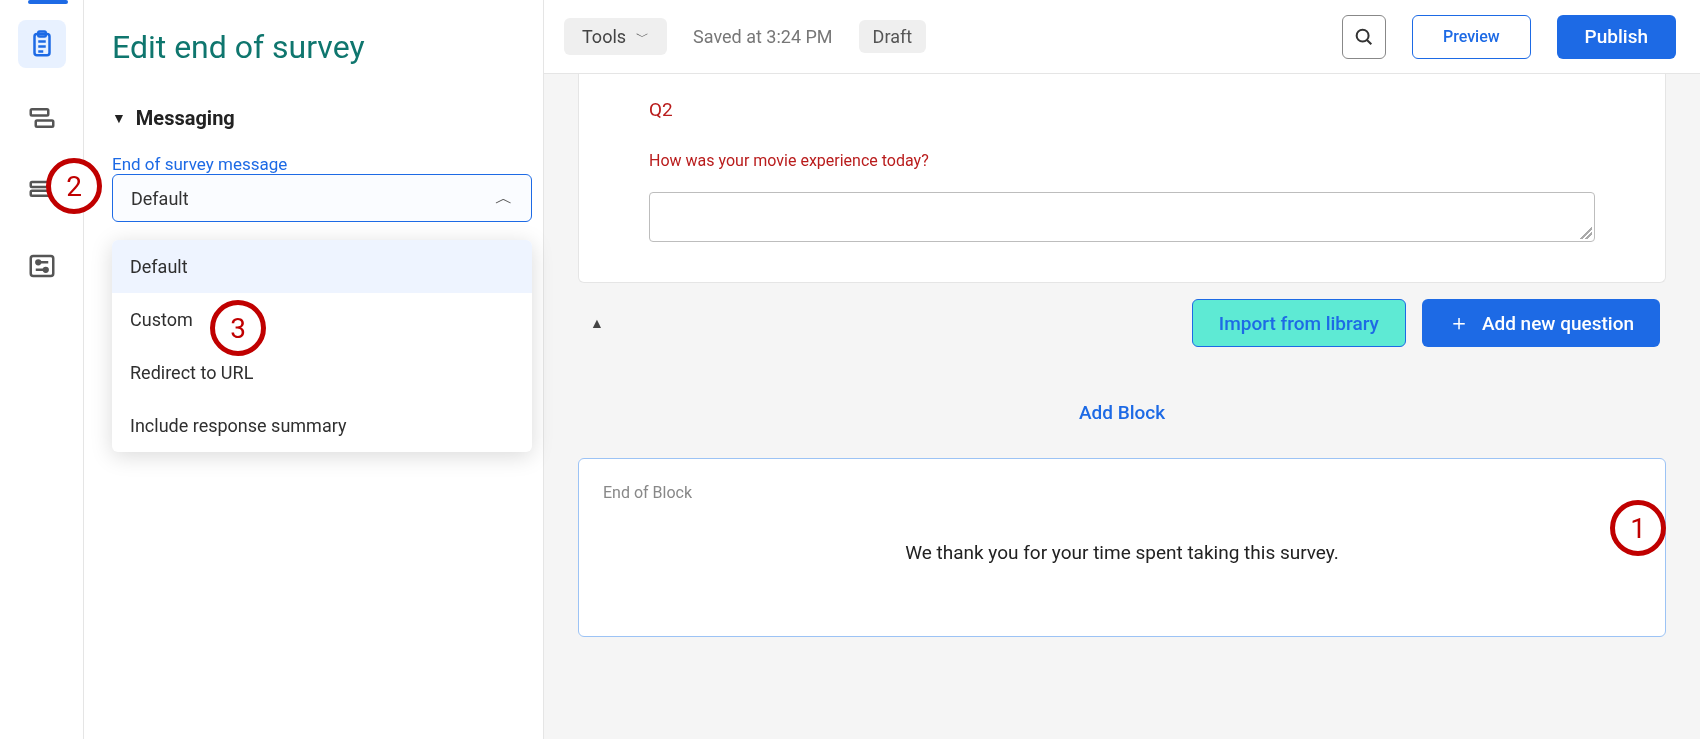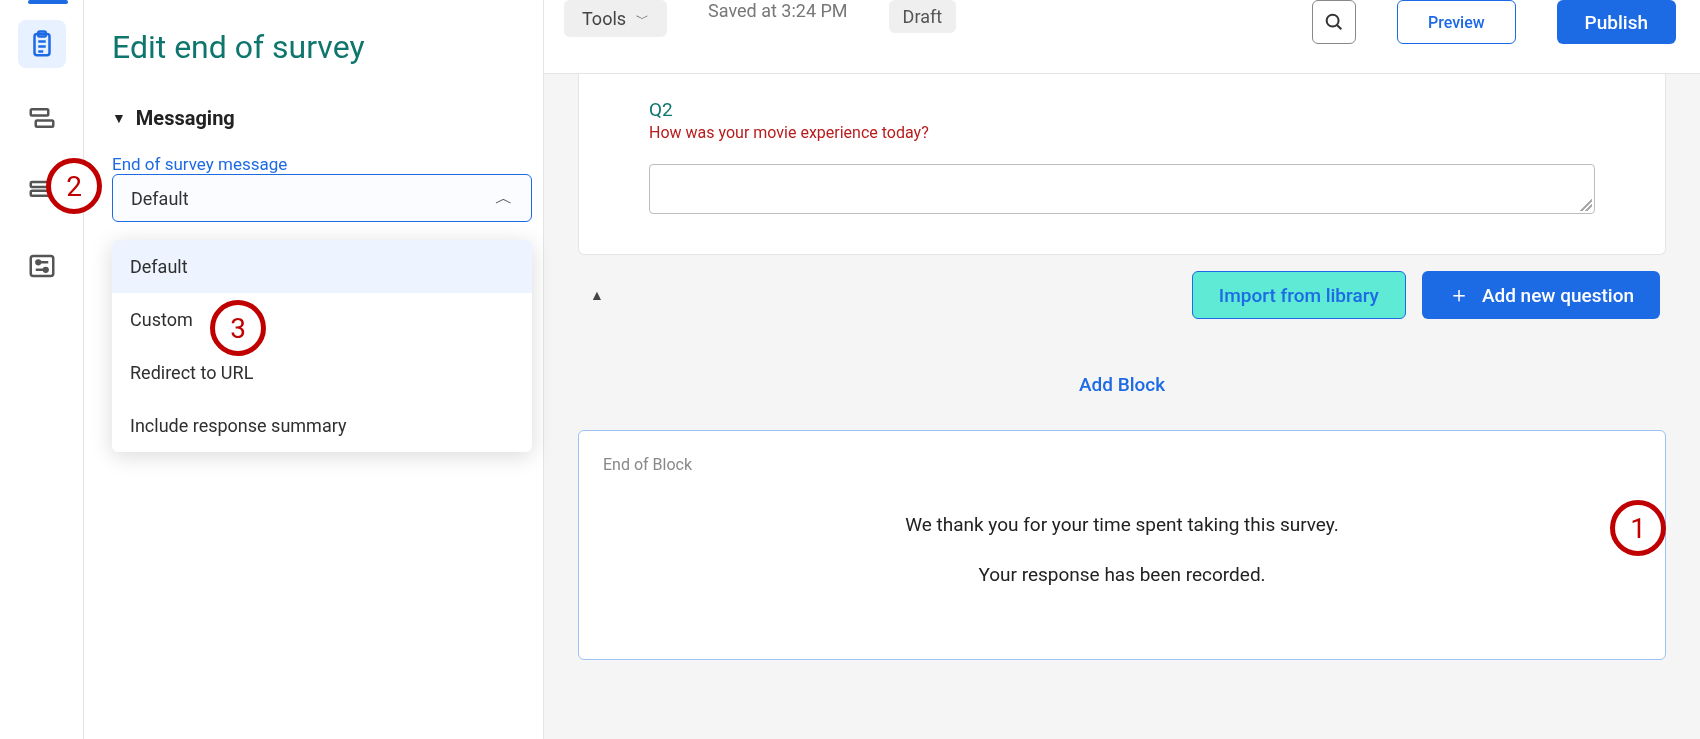--- a/index.html
+++ b/index.html
@@ -85,23 +85,23 @@
     cursor: pointer;
   }
   .dropdown-item.highlight { background: #eef4ff; }
 
   
   .main { flex: 1; display: flex; flex-direction: column; background: #f5f5f5; }
   .topbar {
     height: 74px;
     background: #fff;
     border-bottom: 1px solid #e5e5e5;
-    display: flex; align-items: flex-start;
+    display: flex; align-items: center;
     padding: 0 24px 0 20px;
-    gap: 41px;
+    gap: 26px;
   }
   .tools-btn {
     background: #efefef;
     border-radius: 6px;
     padding: 8px 18px;
     font-size: 18px;
     display: flex; align-items: center; gap: 10px;
     cursor: pointer;
     color: #444;
   }
@@ -132,21 +132,21 @@
 
   .canvas { flex: 1; padding: 0 34px 30px 34px; overflow: hidden; }
   .question-block {
     background: #fff;
     border: 1px solid #e5e5e5;
     border-top: none;
     border-radius: 0 0 6px 6px;
     padding: 24px 70px 40px 70px;
     margin-bottom: 16px;
   }
-  .q-label { font-size: 19px; color: #0f766e; margin-bottom: 2px; }
+  .q-label { font-size: 19px; color: #b91c1c; margin-bottom: 30px; }
   .q-text { font-size: 16px; color: #b91c1c; margin-bottom: 22px; }
   .q-input {
     width: 100%; height: 50px;
     border: 1px solid #bdbdbd; border-radius: 4px;
     position: relative;
   }
   .q-input::after {
     content: "";
     position: absolute; right: 2px; bottom: 2px;
     width: 12px; height: 12px;
@@ -300,21 +300,20 @@
       </div>
 
       <div class="add-block-link">
         <span>Add Block</span>
       </div>
 
       <div class="eos-block">
         <div class="eos-label">End of Block</div>
         <div class="eos-text">
           <p>We thank you for your time spent taking this survey.</p>
-          <p>Your response has been recorded.</p>
         </div>
       </div>
     </div>
   </div>
 </div>
 
 <div class="anno" style="left:46px; top:158px;">2</div>
 <div class="anno" style="left:210px; top:300px;">3</div>
 <div class="anno" style="left:1610px; top:500px;">1</div>
 

